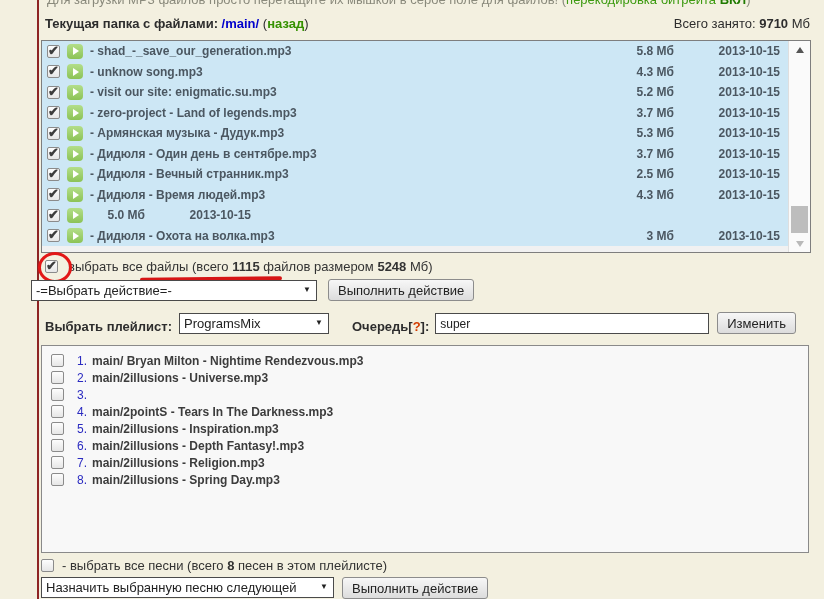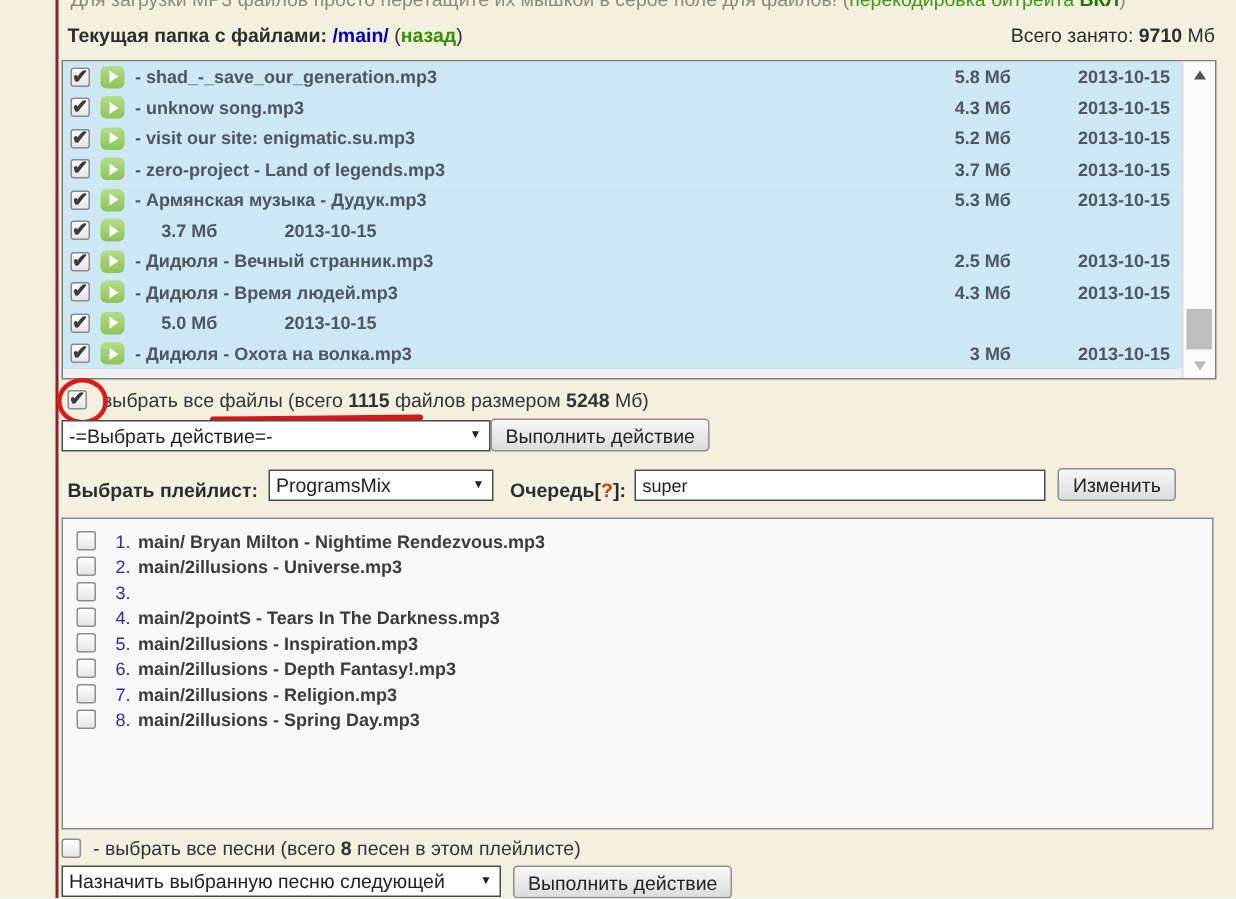--- a/index.html
+++ b/index.html
@@ -58,29 +58,29 @@
   .red-underline{position:absolute;top:277px;left:140px;width:142px;height:4px;background:#d61515;
               border-radius:3px;transform:rotate(-.6deg);pointer-events:none}
 
   
   .selwrap{position:relative;display:inline-block}
   .selwrap::after{content:"▼";position:absolute;right:6px;top:5px;font-size:8px;color:#222;pointer-events:none}
   select.sel{height:21px;font-size:13px;font-family:inherit;border:1px solid #4a4a4a;background:#fff;
              color:#222;appearance:none;-webkit-appearance:none;border-radius:0;padding:0 22px 0 4px;cursor:pointer}
   .btn{height:22px;font-size:13px;font-family:inherit;color:#222;cursor:pointer;
        background:linear-gradient(#f7f7f7,#dcdcdc);border:1px solid #8c8c8c;border-radius:3px;padding:0 9px}
-  .actrow1{position:absolute;top:279px;left:41px;display:flex;gap:0;align-items:center}
+  .actrow1{position:absolute;top:279px;left:31px;display:flex;gap:11px;align-items:center}
   .actrow1 select.sel{width:286px}
 
   
   .plbar{position:absolute;top:312px;left:45px;display:flex;align-items:flex-end;font-size:13px}
   .plbar .lbl{font-weight:bold;color:#2d2d2d;white-space:nowrap}
   .plbar .selwrap{margin-left:7px}
   .plbar select.sel{width:150px}
-  .plbar .queue{margin-left:11px}
+  .plbar .queue{margin-left:23px}
   .qmark{color:#d43c00;font-weight:bold}
   input.txt{height:19px;width:264px;border:1px solid #4a4a4a;background:#fff;color:#222;
             font-family:inherit;font-size:12px;padding:0 4px;margin-left:6px}
   .plbar .btn{margin-left:8px}
 
   
   .plbox{position:absolute;top:345px;left:41px;width:768px;height:208px;box-sizing:border-box;
          border:1px solid #8a8a8a;background:#f8f8f8;padding-top:6px}
   .prow{height:17px;display:flex;align-items:center;padding-left:9px;font-size:12px}
   .pnum{color:#2a2ac0;margin-left:13px;flex:none}
@@ -146,20 +146,21 @@
       <div class="frow">
         <input type="checkbox" class="cb" checked="checked" style="">
         <span class="play"></span>
         <span class="fname">- Армянская музыка - Дудук.mp3</span>
         <span class="fsize">5.3 Мб</span>
         <span class="fdate">2013-10-15</span>
       </div>
       <div class="frow">
         <input type="checkbox" class="cb" checked="checked" style="">
         <span class="play"></span>
+        <span class="fname">- Дидюля - Один день в сентябре.mp3</span>
         <span class="fsize">3.7 Мб</span>
         <span class="fdate">2013-10-15</span>
       </div>
       <div class="frow">
         <input type="checkbox" class="cb" checked="checked" style="">
         <span class="play"></span>
         <span class="fname">- Дидюля - Вечный странник.mp3</span>
         <span class="fsize">2.5 Мб</span>
         <span class="fdate">2013-10-15</span>
       </div>

